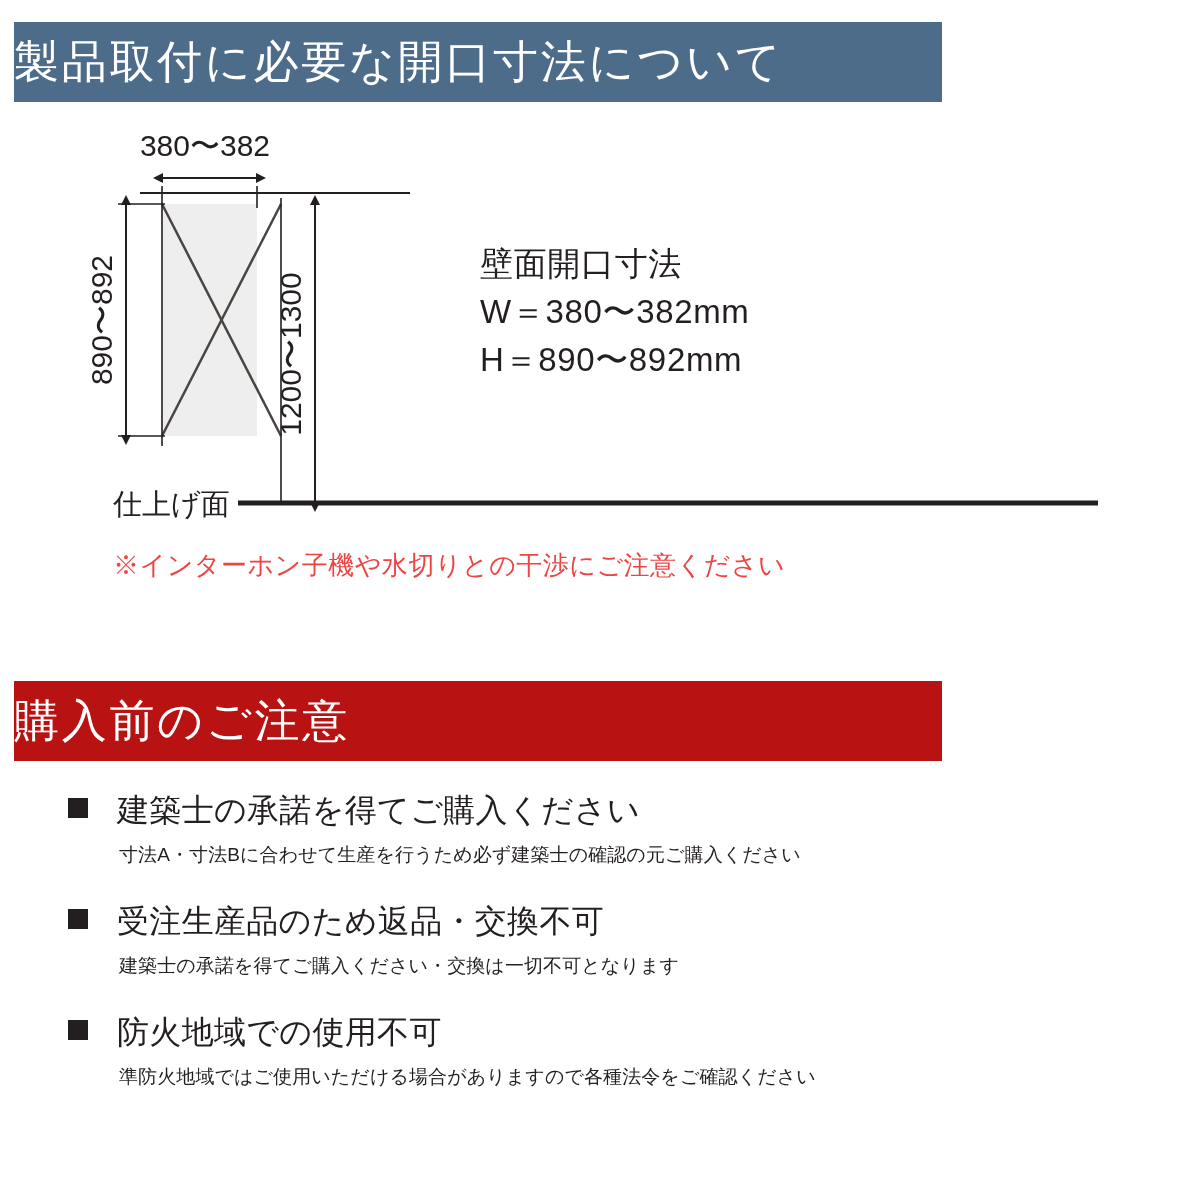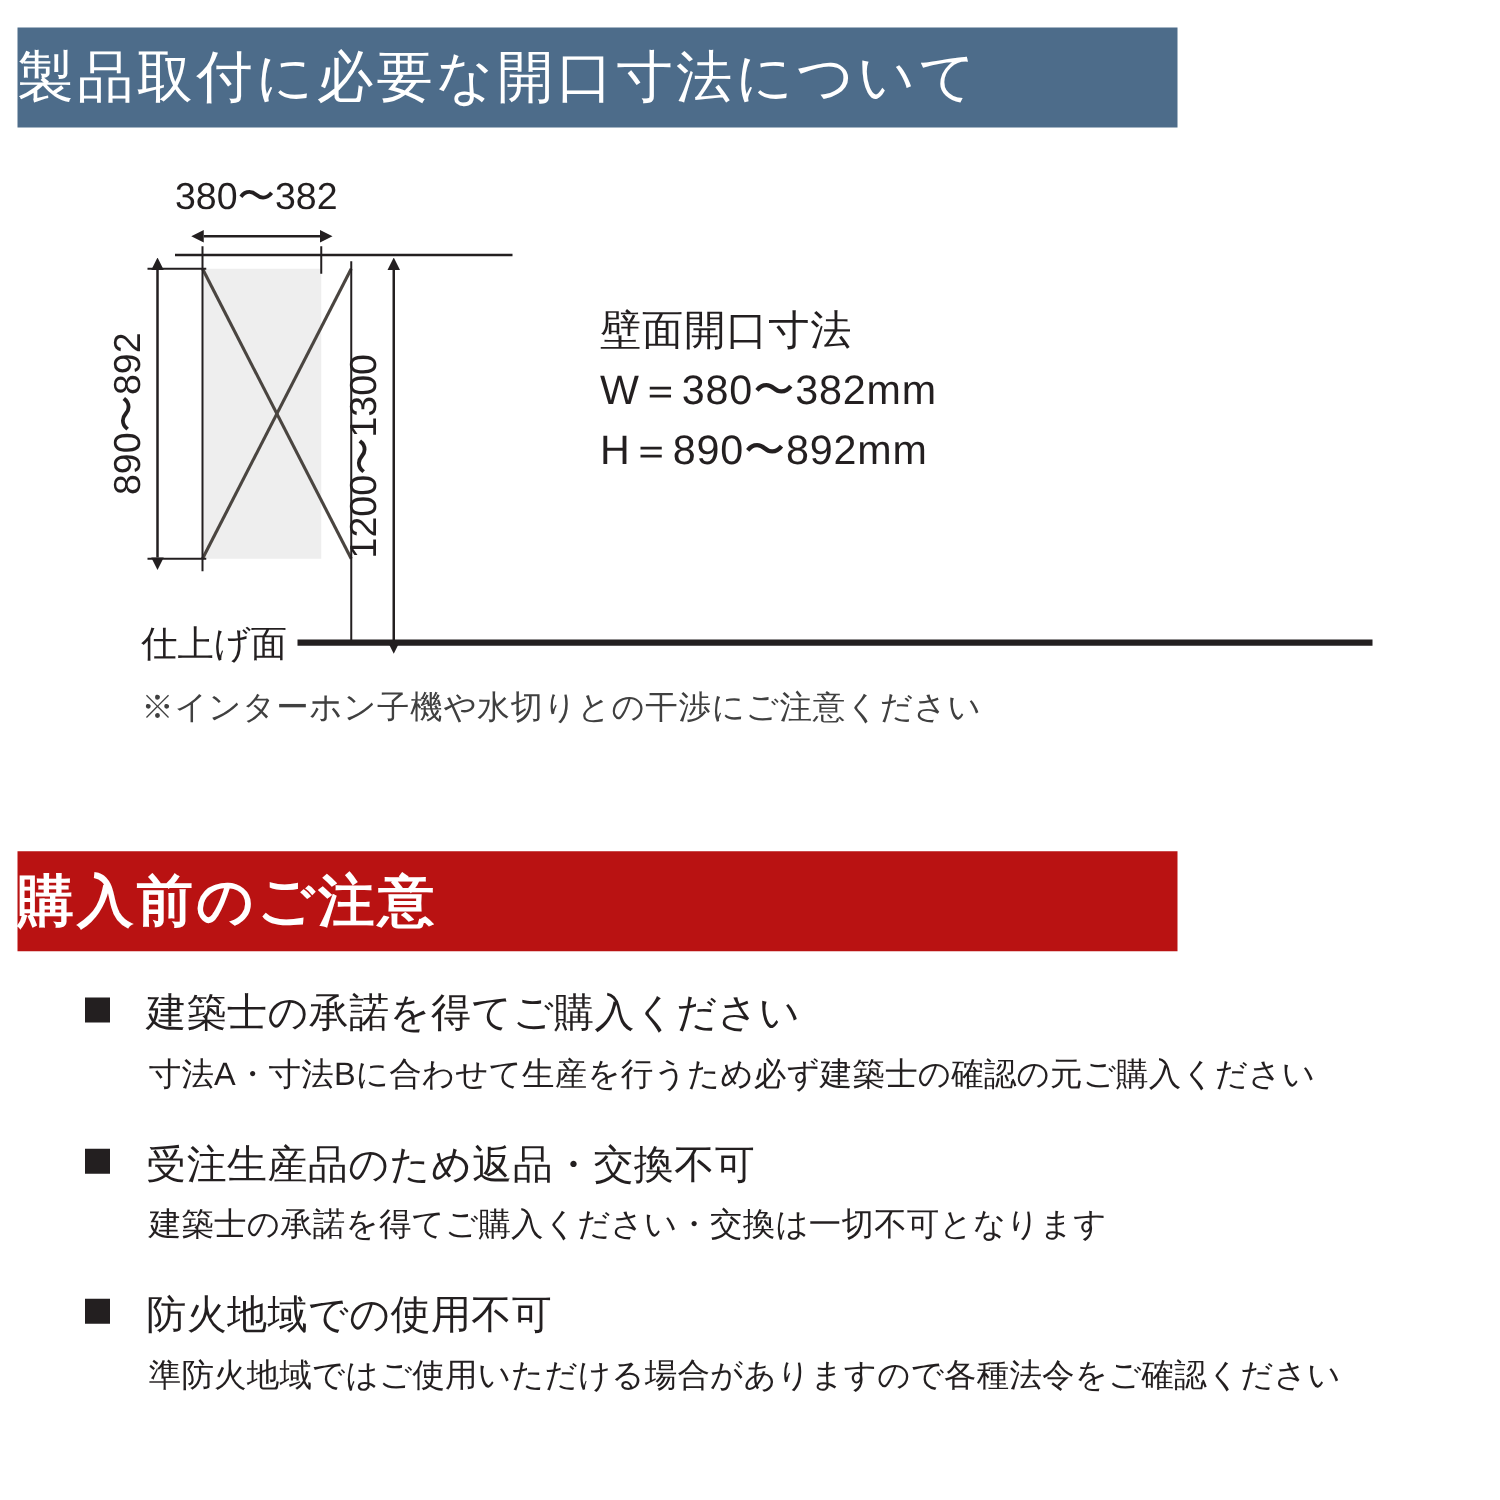--- a/index.html
+++ b/index.html
@@ -35,28 +35,27 @@
     top: 22px;
     height: 80px;
     background: #4d6c8a;
     font-size: 45px;
   }
   .section-bar.red {
     top: 681px;
     height: 80px;
     background: #b91212;
     font-size: 45px;
-    font-weight: bold;
   }
 
   
   .drawing {
     position: absolute;
     left: 0;
-    top: 97px;
+    top: 86px;
     width: 1200px;
     height: 560px;
   }
   .drawing svg {
     display: block;
   }
 
   
   .spec-text {
     position: absolute;
@@ -73,21 +72,21 @@
   }
   .spec-line {
     white-space: nowrap;
   }
 
   .note-line {
     position: absolute;
     left: 113px;
     top: 548px;
     font-size: 26px;
-    color: #404040;
+    color: #ef4444;
     letter-spacing: 0.02em;
   }
 
   
   .notices {
     position: absolute;
     left: 0;
     top: 790px;
     width: 1200px;
   }
@@ -109,21 +108,21 @@
     width: 20px;
     height: 20px;
     background: #231f20;
     display: inline-block;
   }
   .notice .headline-text {
     display: inline-block;
     padding-left: 30px;
   }
   .notice .detail {
-    font-size: 26px;
+    font-size: 19px;
     color: #231f20;
     margin-top: 10px;
     padding-left: 32px;
     line-height: 1.35;
     letter-spacing: 0.005em;
   }
 </style>
 </head>
 <body>
 

